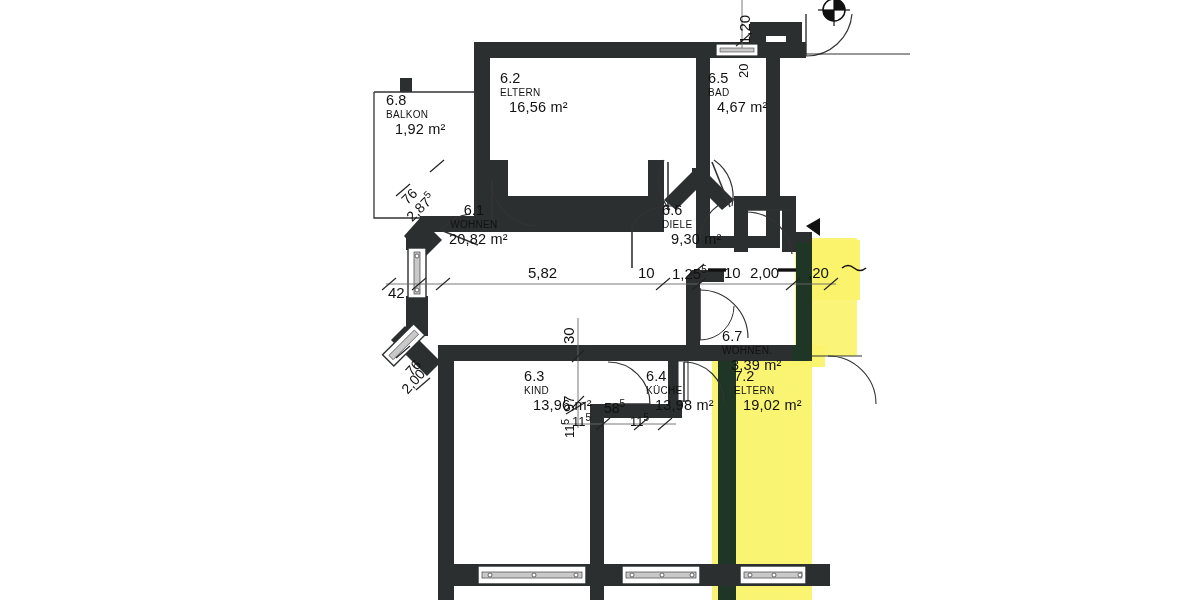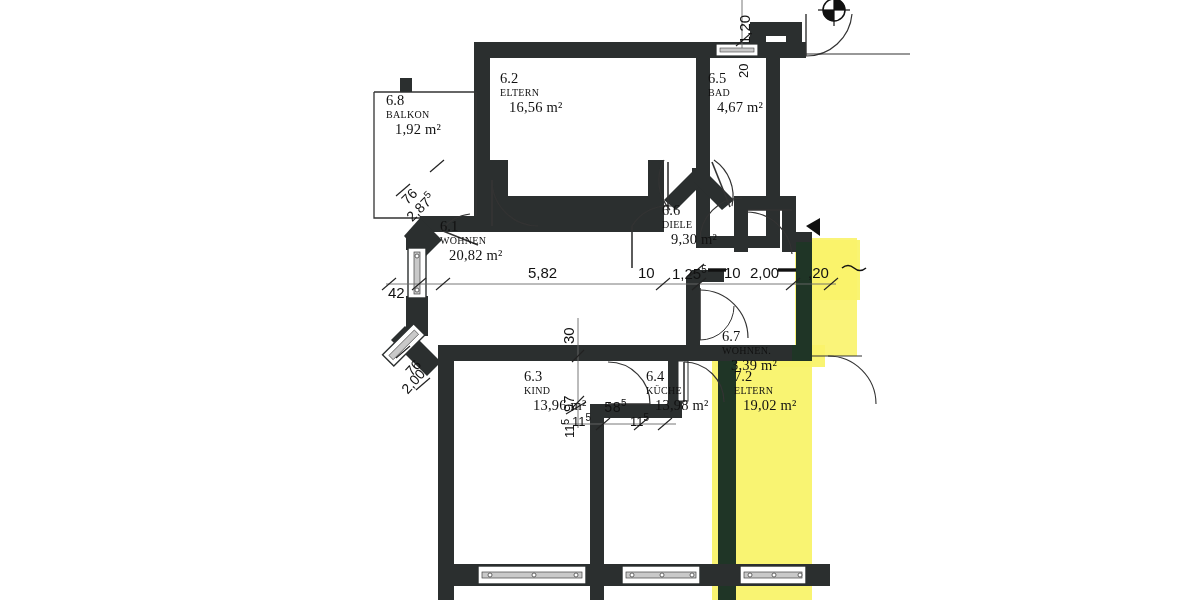--- a/index.html
+++ b/index.html
@@ -14,21 +14,20 @@
     position:absolute;
     left:0;top:0;
     width:1200px;height:600px;
   }
   .room-label{
     position:absolute;
     color:#111;
     line-height:1.18;
     white-space:nowrap;
     pointer-events:none;
-    font-family:Liberation Serif, serif;
   }
   .rl-num{font-size:14.5px;font-weight:400;letter-spacing:.1px;}
   .rl-name{font-size:10px;letter-spacing:.3px;}
   .rl-area{font-size:14.5px;letter-spacing:.2px;padding-left:9px;}
   .dim{
     position:absolute;
     font-size:15px;
     color:#111;
     white-space:nowrap;
   }
@@ -294,21 +293,21 @@
   <div class="rl-name">ELTERN</div>
   <div class="rl-area">16,56 m²</div>
 </div>
 
 <div class="room-label" style="left:708px;top:70px;">
   <div class="rl-num">6.5</div>
   <div class="rl-name">BAD</div>
   <div class="rl-area">4,67 m²</div>
 </div>
 
-<div class="room-label" style="left:440px;top:218px;">
+<div class="room-label" style="left:440px;top:202px;text-align:center;">
   <div class="rl-num">6.1</div>
   <div class="rl-name">WOHNEN</div>
   <div class="rl-area">20,82 m²</div>
 </div>
 
 <div class="room-label" style="left:662px;top:202px;">
   <div class="rl-num">6.6</div>
   <div class="rl-name">DIELE</div>
   <div class="rl-area">9,30 m²</div>
 </div>
@@ -352,14 +351,14 @@
 <div class="dim diag" style="left:402px;top:212px;font-size:14px;"><span>2,87</span><sup>5</sup></div>
 
 <div class="dim diag2" style="left:402px;top:368px;font-size:14px;">76</div>
 <div class="dim diag2" style="left:398px;top:386px;font-size:14px;">2,00</div>
 
 <div class="dim vert" style="left:560px;top:344px;">30</div>
 <div class="dim vert" style="left:560px;top:412px;">97</div>
 <div class="dim vert" style="left:560px;top:438px;font-size:13px;"><span>11</span><sup>5</sup></div>
 
 <div class="dim" style="left:572px;top:412px;font-size:13px;"><span>11</span><sup>5</sup></div>
-<div class="dim" style="left:604px;top:398px;font-size:14px;font-family:Liberation Mono, monospace;"><span>58</span><sup>5</sup></div>
+<div class="dim" style="left:604px;top:398px;font-size:14px;"><span>58</span><sup>5</sup></div>
 <div class="dim" style="left:630px;top:412px;font-size:13px;"><span>11</span><sup>5</sup></div>
 
 </body></html>

